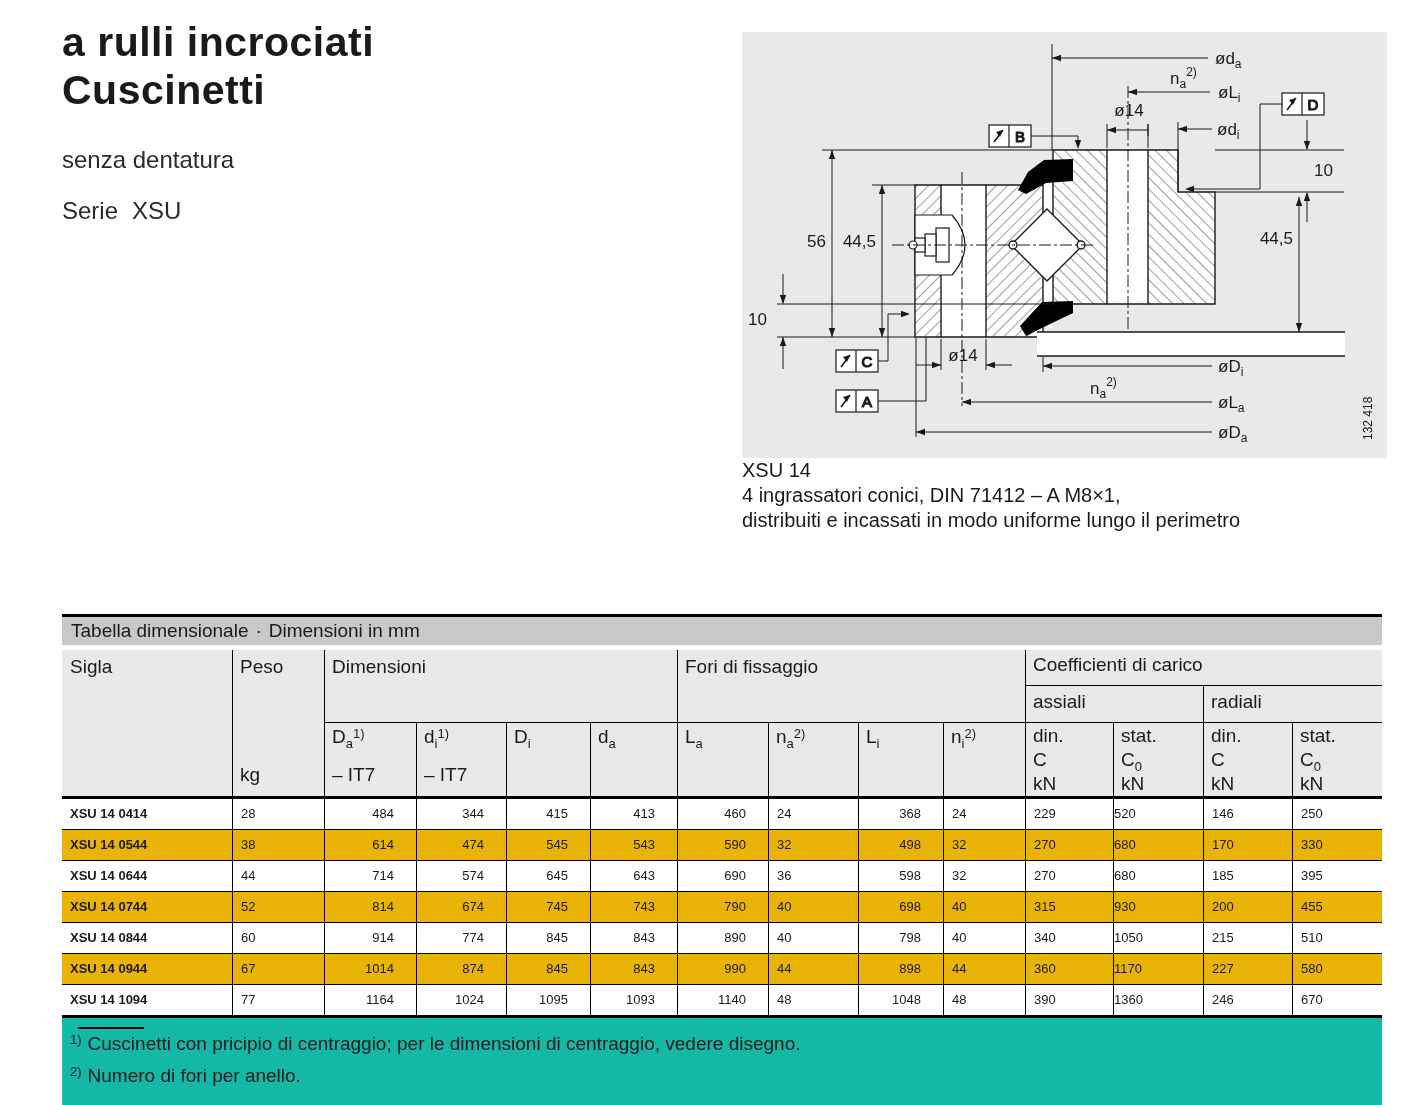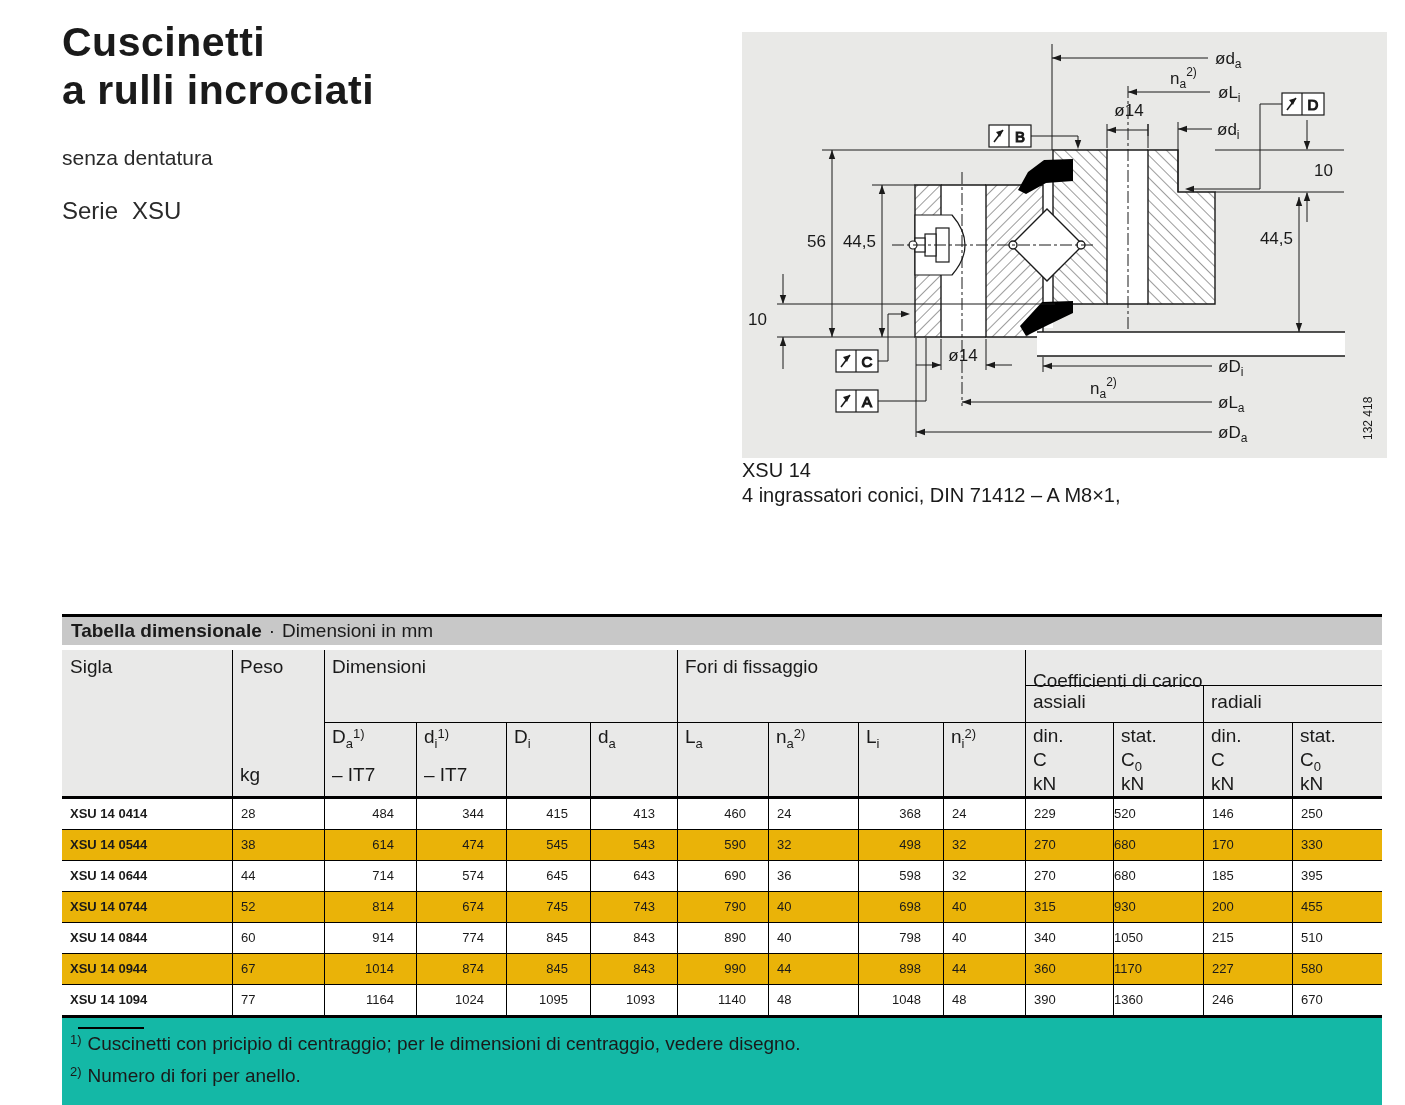--- a/index.html
+++ b/index.html
@@ -1,34 +1,34 @@
 <!DOCTYPE html>
 <html><head>
 <meta charset="utf-8">
 <style>
   html,body{margin:0;padding:0;background:#fff;width:1405px;height:1105px;
     font-family:"Liberation Sans", sans-serif;color:#1a1a1a;overflow:hidden;}
   .abs{position:absolute;}
   
   #page-title{left:62px;top:18px;font-size:41px;font-weight:700;line-height:48px;letter-spacing:.5px;}
-  #subtitle{left:62px;top:146px;font-size:21px;color:#2a2a2a;}
+  #subtitle{left:62px;top:146px;font-size:24px;color:#2a2a2a;}
   #series{left:62px;top:197px;font-size:24px;color:#2a2a2a;}
   #series .gap{display:inline-block;width:14px;}
   
   #panel{left:742px;top:32px;width:645px;height:426px;background:#e9e9e7;}
   #caption{left:742px;top:458px;font-size:20px;line-height:25px;color:#1a1a1a;}
   svg text{font-family:"Liberation Sans",sans-serif;fill:#1a1a1a;}
   .dl{font-size:17px;}
   .sb{font-size:12px;}
   .flg{font-size:15px;}
   
   #table{left:62px;top:614px;width:1320px;}
   #tbar-top{height:3px;background:#000;}
   #title-bar{height:28px;background:#c8c8c8;line-height:28px;font-size:19px;padding-left:9px;}
-  #title-bar .b{font-weight:700;}
+  #title-bar .b{font-weight:400;}
   #title-bar .sep{margin:0 7px;}
   #tgap{height:5px;background:#fff;}
   #thead{position:relative;height:146px;background:#e9e9e8;font-size:19px;}
   #thead .lbl{position:absolute;white-space:nowrap;}
   #thead .vline{position:absolute;width:1px;background:#000;}
   #thead .hline{position:absolute;height:1px;background:#000;}
   #thead-bottom{height:3px;background:#000;}
   .stack div{line-height:24px;}
   sub.t{font-size:13px;vertical-align:-5px;line-height:0;}
   sup.t{font-size:13px;vertical-align:5px;line-height:0;}
@@ -44,22 +44,22 @@
   #t-bottom{height:2px;background:#000;}
   #fnotes{position:relative;height:95px;background:#14b8a6;font-size:19px;}
   #fnotes .ov{position:absolute;left:16px;top:9px;width:66px;height:2px;background:#000;}
   .fn{position:absolute;left:8px;white-space:nowrap;}
   .fn sup{font-size:13px;vertical-align:6px;margin-right:6px;}
 </style>
 </head>
 <body>
 
 <div class="abs" id="page-title">
+  <div>a rulli incrociati</div>
   <div>Cuscinetti</div>
-  <div>a rulli incrociati</div>
 </div>
 <div class="abs" id="subtitle">senza dentatura</div>
 <div class="abs" id="series"><span>Serie</span><span class="gap"></span><span>XSU</span></div>
 
 <div class="abs" id="panel">
 <svg width="645" height="426" viewBox="0 0 645 426">
   <defs>
     <pattern id="hA" width="8" height="8" patternUnits="userSpaceOnUse" patternTransform="rotate(45)">
       <rect width="8" height="8" fill="#ffffff"></rect>
           <line x1="0" y1="0" x2="0" y2="8" stroke="#3a3a3a" stroke-width="1"></line>
@@ -239,20 +239,21 @@
     <text class="dl" x="476" y="376"><tspan>øL</tspan><tspan class="sb" dy="4">a</tspan></text>
     <text class="dl" x="476" y="406"><tspan>øD</tspan><tspan class="sb" dy="4">a</tspan></text>
     <text x="630" y="408" font-size="12" fill="#444" transform="rotate(-90 630 408)">132 418</text>
   </g>
 </svg>
 </div>
 
 <div class="abs" id="caption">
   <div>XSU 14</div>
   <div>4 ingrassatori conici, DIN 71412 – A M8×1,</div>
+  <div>distribuiti e incassati in modo uniforme lungo il perimetro</div>
 </div>
 
 <div class="abs" id="table">
   <div id="tbar-top"></div>
   <div id="title-bar">
     <span class="b">Tabella dimensionale</span><span class="sep">·</span><span>Dimensioni in mm</span>
   </div>
   <div id="tgap"></div>
 
   <div id="thead">
@@ -271,21 +272,21 @@
     <div class="vline" style="left:1141px;top:35px;height:115px"></div>
     <div class="vline" style="left:1230px;top:72px;height:78px"></div>
     <div class="hline" style="left:963px;top:35px;width:357px"></div>
     <div class="hline" style="left:262px;top:72px;width:1058px"></div>
 
     <div class="lbl" style="left:8px;top:6px">Sigla</div>
     <div class="lbl" style="left:178px;top:6px">Peso</div>
     <div class="lbl" style="left:178px;top:114px">kg</div>
     <div class="lbl" style="left:270px;top:6px">Dimensioni</div>
     <div class="lbl" style="left:623px;top:6px">Fori di fissaggio</div>
-    <div class="lbl" style="left:971px;top:20px">Coefficienti di carico</div>
+    <div class="lbl" style="left:971px;top:4px">Coefficienti di carico</div>
     <div class="lbl" style="left:971px;top:41px">assiali</div>
     <div class="lbl" style="left:1149px;top:41px">radiali</div>
     <div class="lbl" style="left:270px;top:76px"><span>D</span><sub class="t">a</sub><sup class="t">1)</sup></div>
     <div class="lbl" style="left:270px;top:114px">– IT7</div>
     <div class="lbl" style="left:362px;top:76px"><span>d</span><sub class="t">i</sub><sup class="t">1)</sup></div>
     <div class="lbl" style="left:362px;top:114px">– IT7</div>
     <div class="lbl" style="left:452px;top:76px"><span>D</span><sub class="t">i</sub></div>
     <div class="lbl" style="left:536px;top:76px"><span>d</span><sub class="t">a</sub></div>
     <div class="lbl" style="left:623px;top:76px"><span>L</span><sub class="t">a</sub></div>
     <div class="lbl" style="left:714px;top:76px"><span>n</span><sub class="t">a</sub><sup class="t">2)</sup></div>

